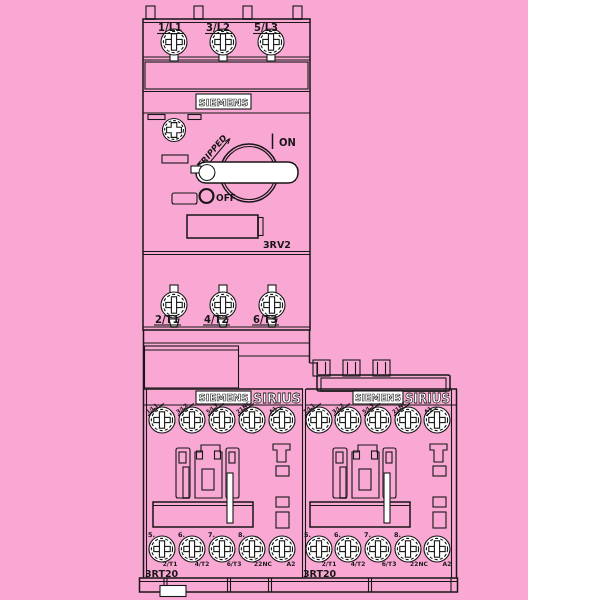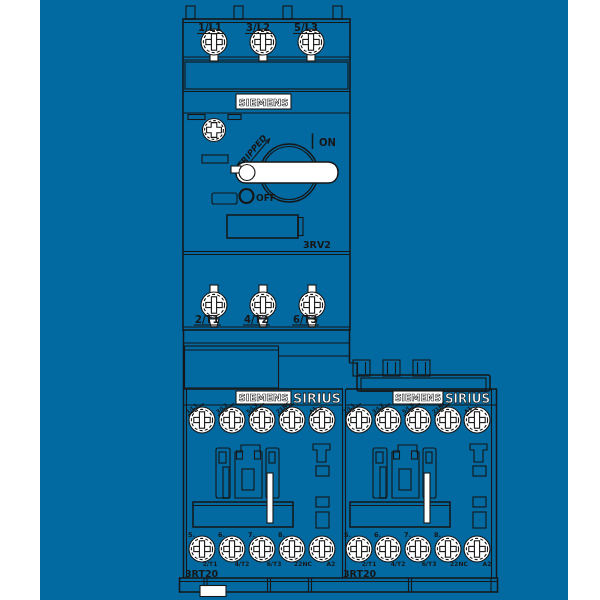--- a/index.html
+++ b/index.html
@@ -1,16 +1,16 @@
 <!DOCTYPE html>
 <html><head>
 <meta charset="utf-8">
 <style>
   html,body{margin:0;padding:0;background:#ffffff;}
-  .stage{width:528px;height:600px;position:relative;background:#0369a1;overflow:hidden;margin-left:40px;}
+  .stage{width:528px;height:600px;position:relative;background:#f9a8d4;overflow:hidden;}
   svg text{font-family:"DejaVu Sans","Liberation Sans",sans-serif;fill:#161616;}
   .s  {fill:none;stroke:#161616;stroke-width:1.1;}
   .s15{fill:none;stroke:#161616;stroke-width:1.5;}
   .sw {fill:#ffffff;stroke:#161616;stroke-width:1.1;}
   .sw15{fill:#ffffff;stroke:#161616;stroke-width:1.5;}
   .t10{font-size:10px;font-weight:bold;}
   .t95{font-size:9.5px;font-weight:bold;}
   .t9 {font-size:9px;font-weight:bold;}
   .t65{font-size:6.5px;font-weight:bold;}
   .t6 {font-size:6px;font-weight:bold;}

